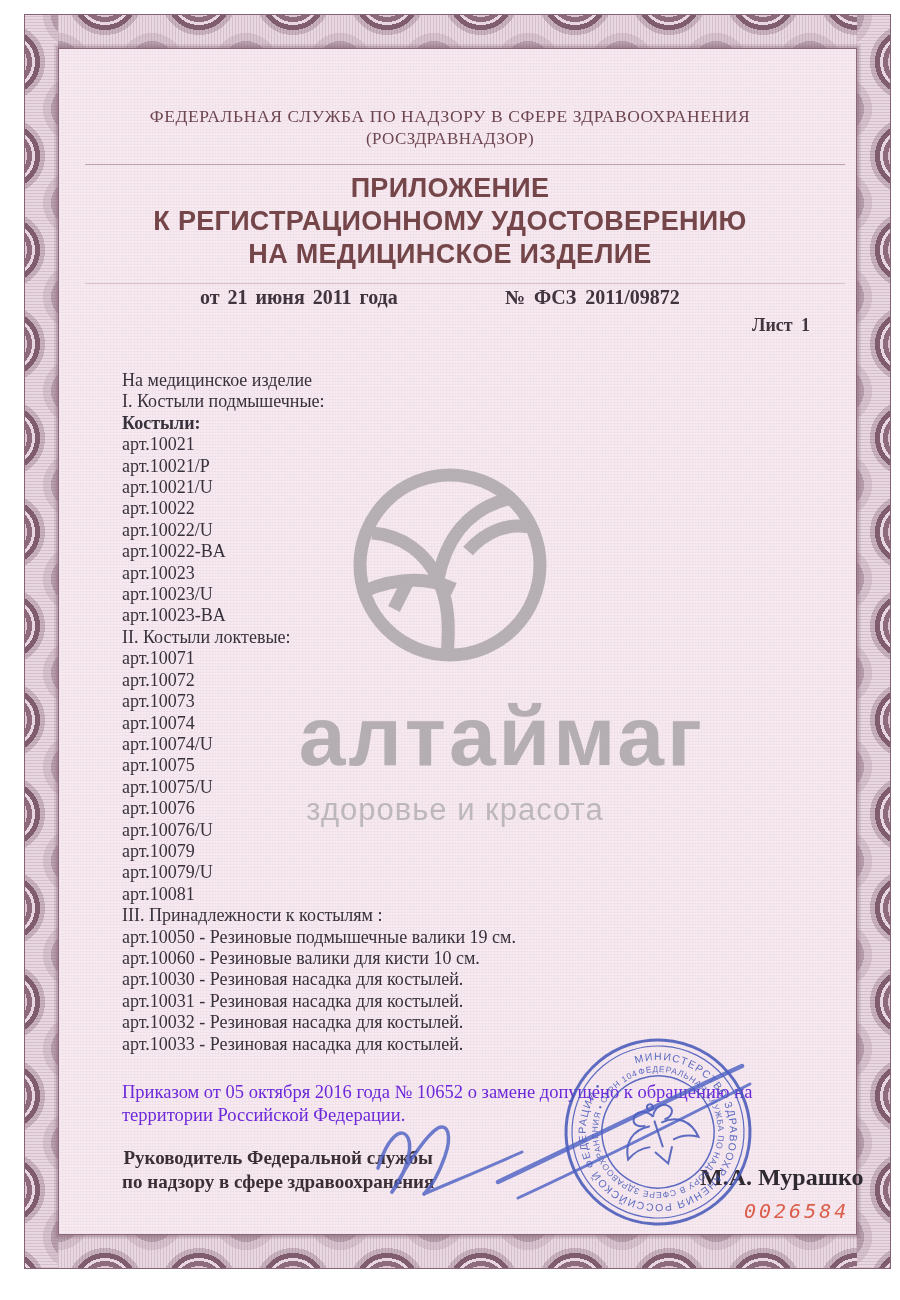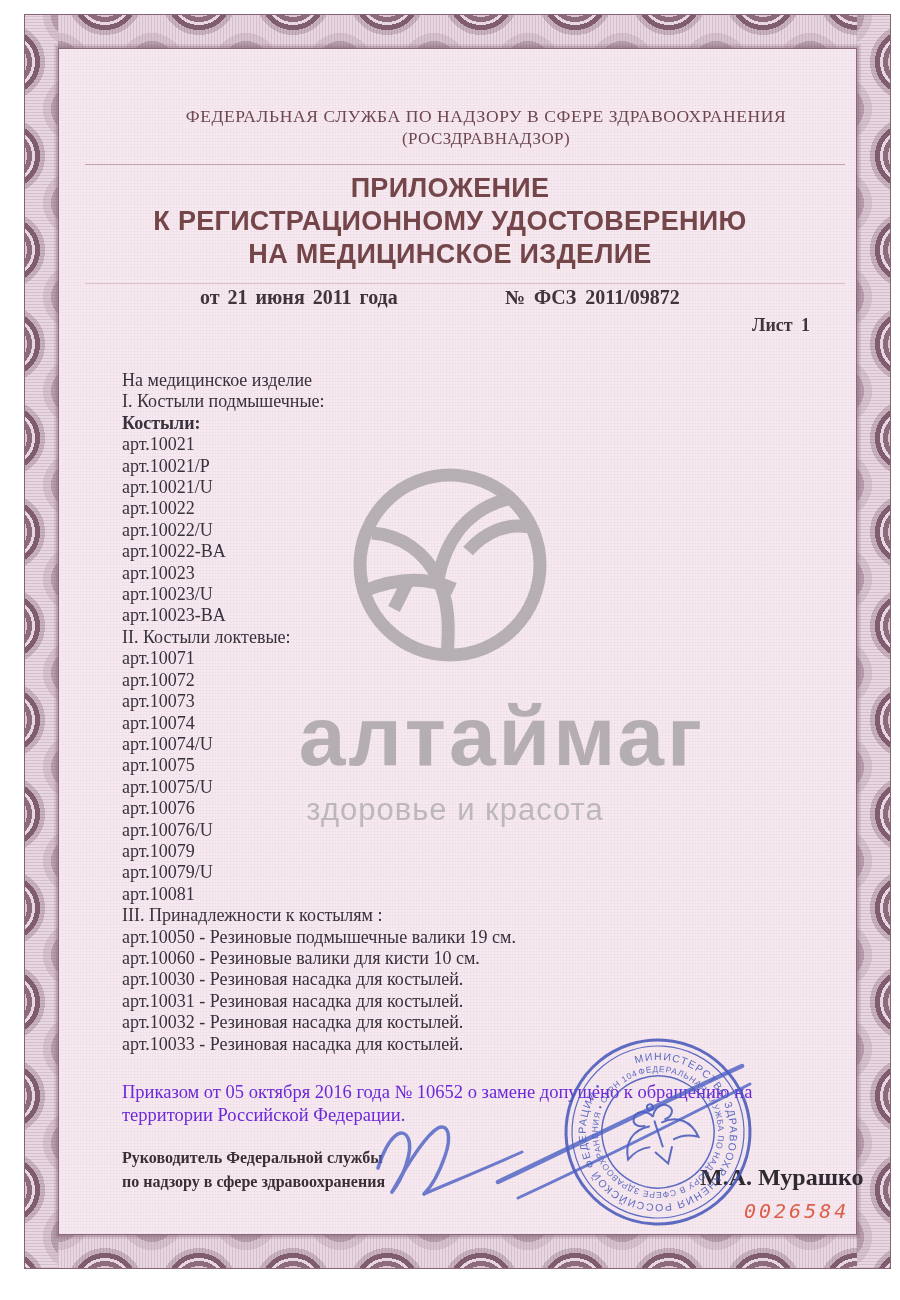--- a/index.html
+++ b/index.html
@@ -59,21 +59,21 @@
     position:absolute;inset:33px;
     background-color:#f6e9f0;
     background-image:
       repeating-linear-gradient(0deg, rgba(205,170,192,.10) 0 1px, transparent 1px 3px),
       repeating-linear-gradient(90deg, rgba(205,170,192,.08) 0 1px, transparent 1px 3px);
     border:1px solid #8a6879;
     box-shadow:0 0 0 2px rgba(138,104,121,.30), 0 0 0 4px rgba(138,104,121,.18);
   }
   
   .content{position:absolute;left:0;top:0;width:900px;height:1300px;}
-  .hdr{position:absolute;left:60px;width:780px;text-align:center;color:#6d4650;margin-left:36px;}
+  .hdr{position:absolute;left:60px;width:780px;text-align:center;color:#6d4650;}
   .hdr1{top:106px;font-size:17.5px;letter-spacing:.6px;}
   .hdr2{top:129px;font-size:17px;letter-spacing:.4px;}
   .divider{position:absolute;height:1px;background:rgba(146,103,124,.55);}
   .divider1{top:164px;left:85px;width:760px;}
   .divider2{top:283px;left:85px;width:760px;opacity:.55;}
   .title{
     position:absolute;left:60px;width:780px;text-align:center;
     font-family:Liberation Sans, sans-serif;
     font-weight:700;font-size:27px;color:#744649;letter-spacing:.3px;
   }
@@ -87,21 +87,21 @@
     font-size:18px;line-height:21.4px;color:#37313b;
   }
   .pline{white-space:nowrap;}
   .pline.bold{font-weight:700;}
   .order-note{
     position:absolute;left:122px;top:1081px;width:700px;
     font-size:18.5px;line-height:22.5px;color:#6d28d9;
   }
   .sig-title{
     position:absolute;left:122px;top:1146px;
-    font-weight:700;font-size:16px;line-height:23.5px;color:#3a2f35;
+    font-weight:700;font-size:19px;line-height:23.5px;color:#3a2f35;text-align:center;
   }
   .sig-name{
     position:absolute;left:700px;top:1164px;
     font-weight:700;font-size:24px;color:#2f2930;
   }
   .serial{
     position:absolute;left:744px;top:1199px;
     font-family:"DejaVu Sans Mono",monospace;
     font-size:20px;letter-spacing:3px;color:#dc5f4b;font-style:italic;
   }

